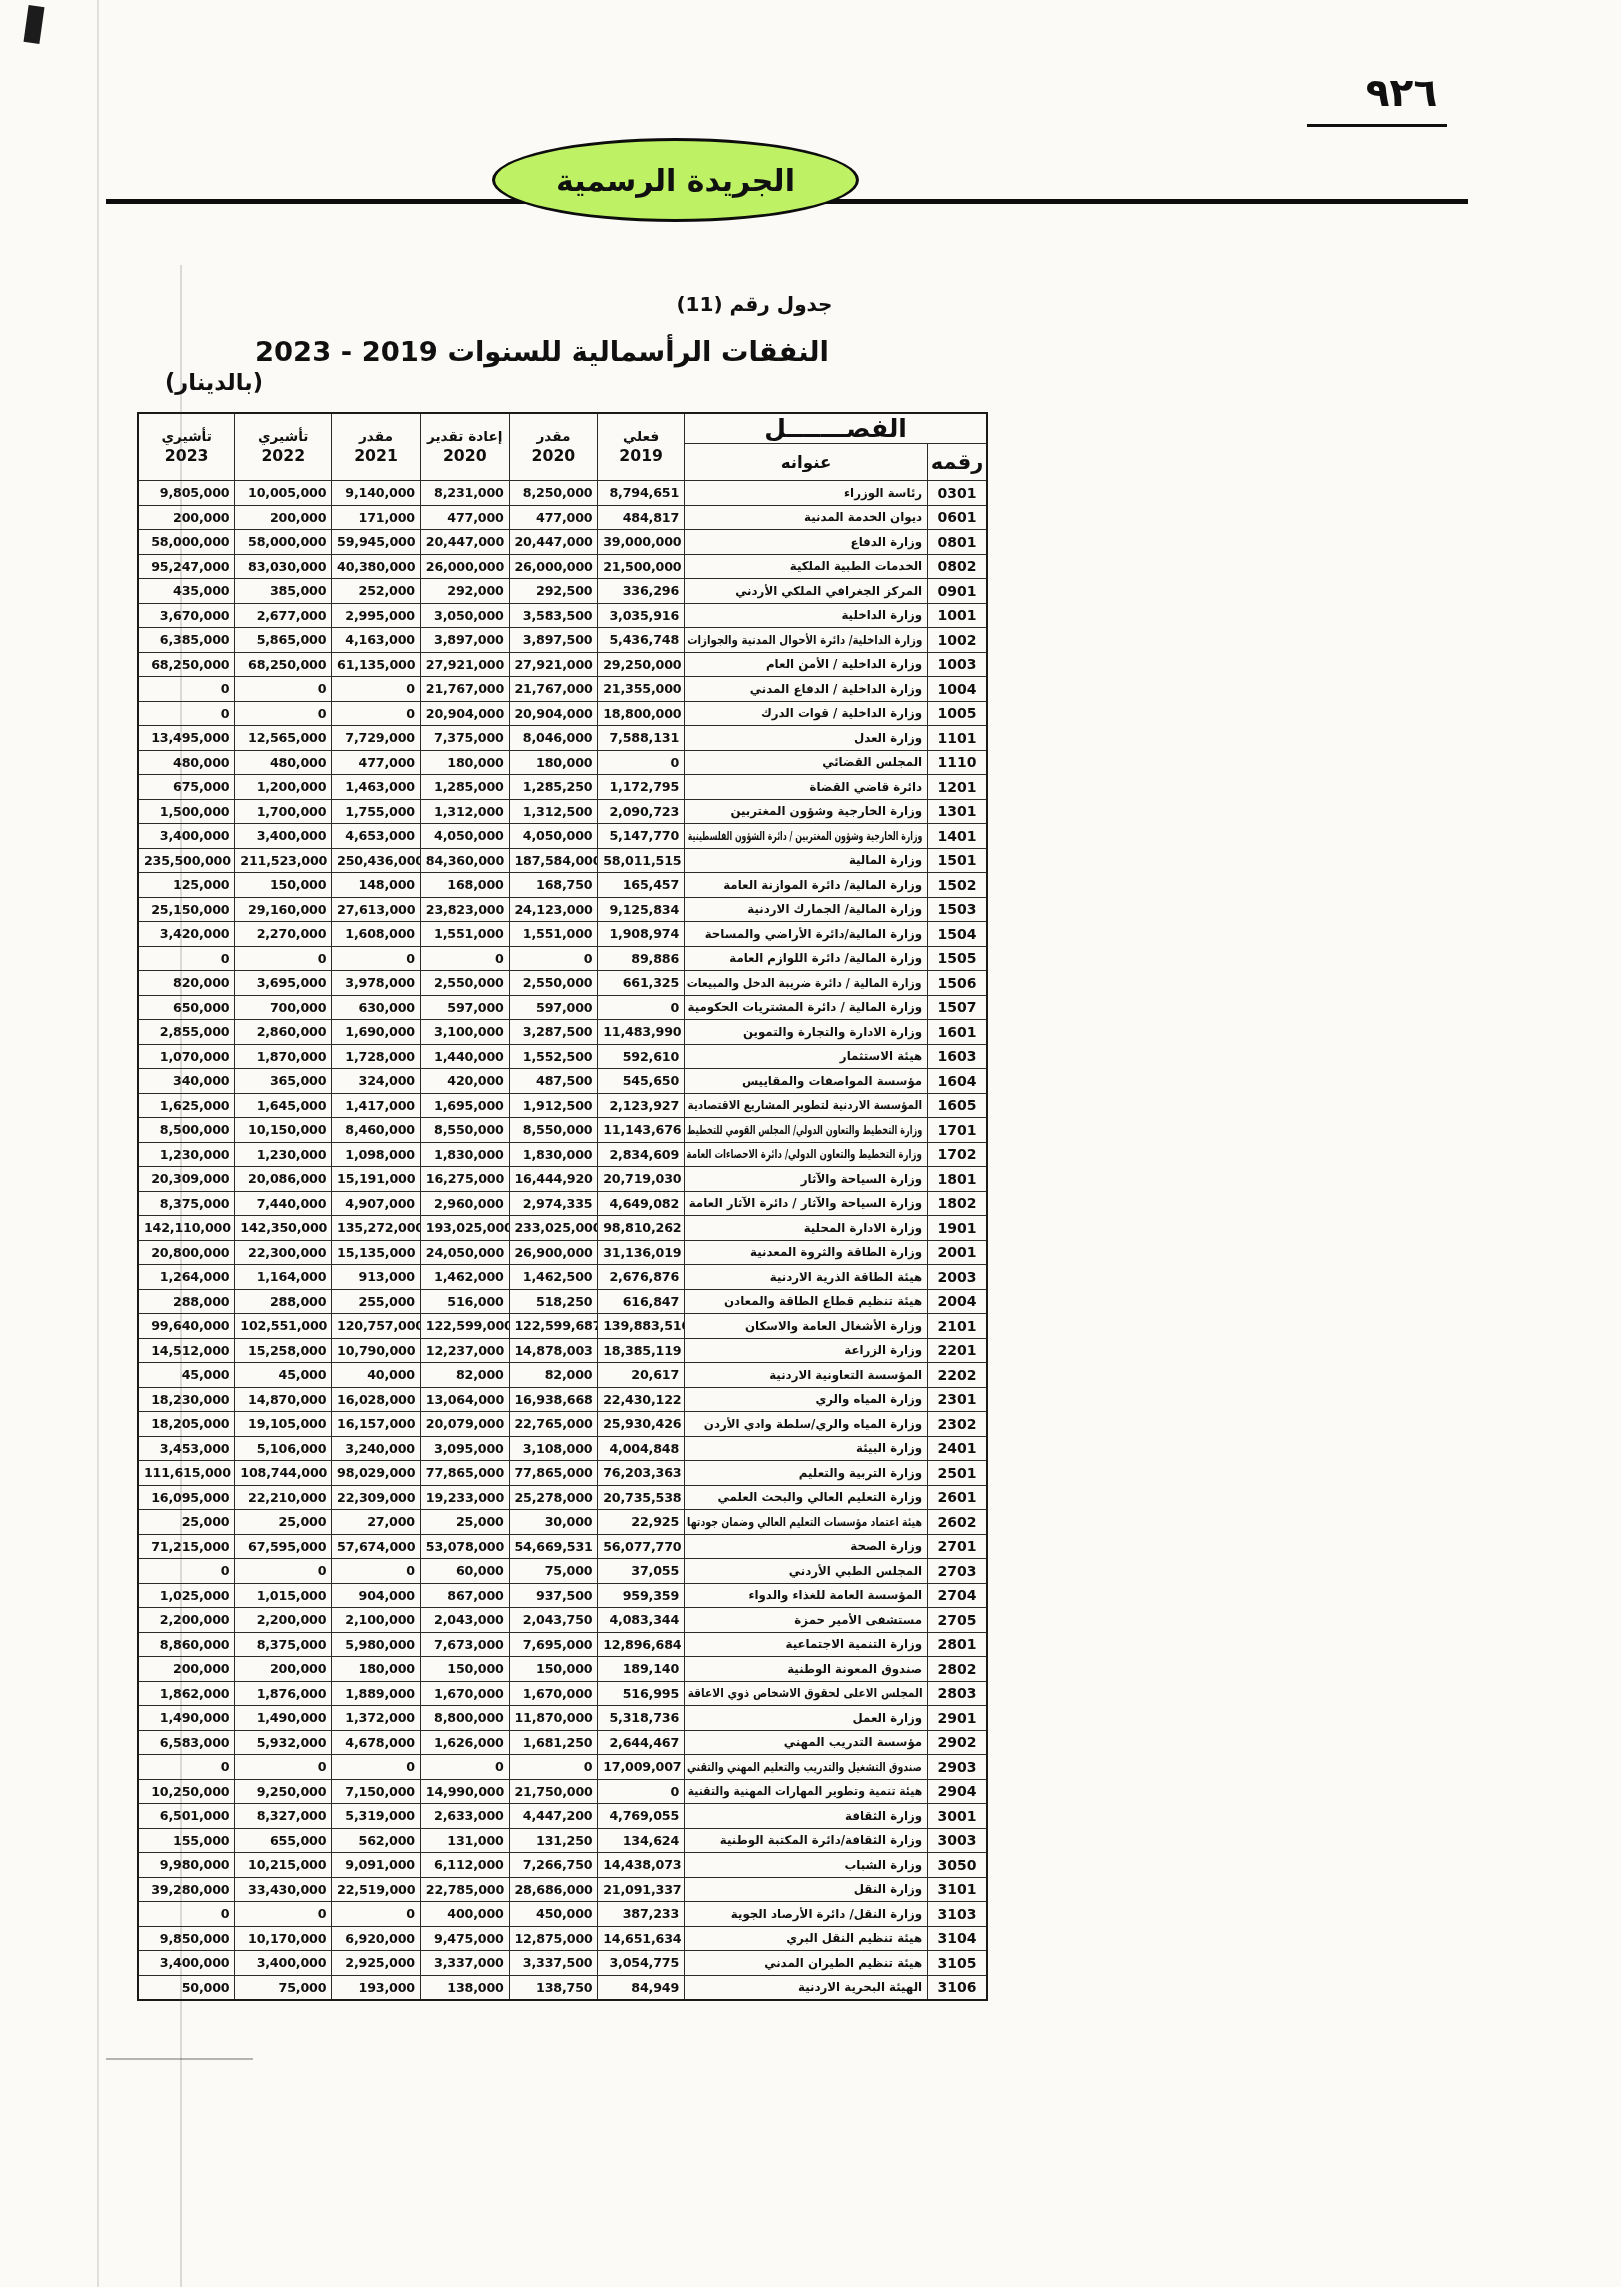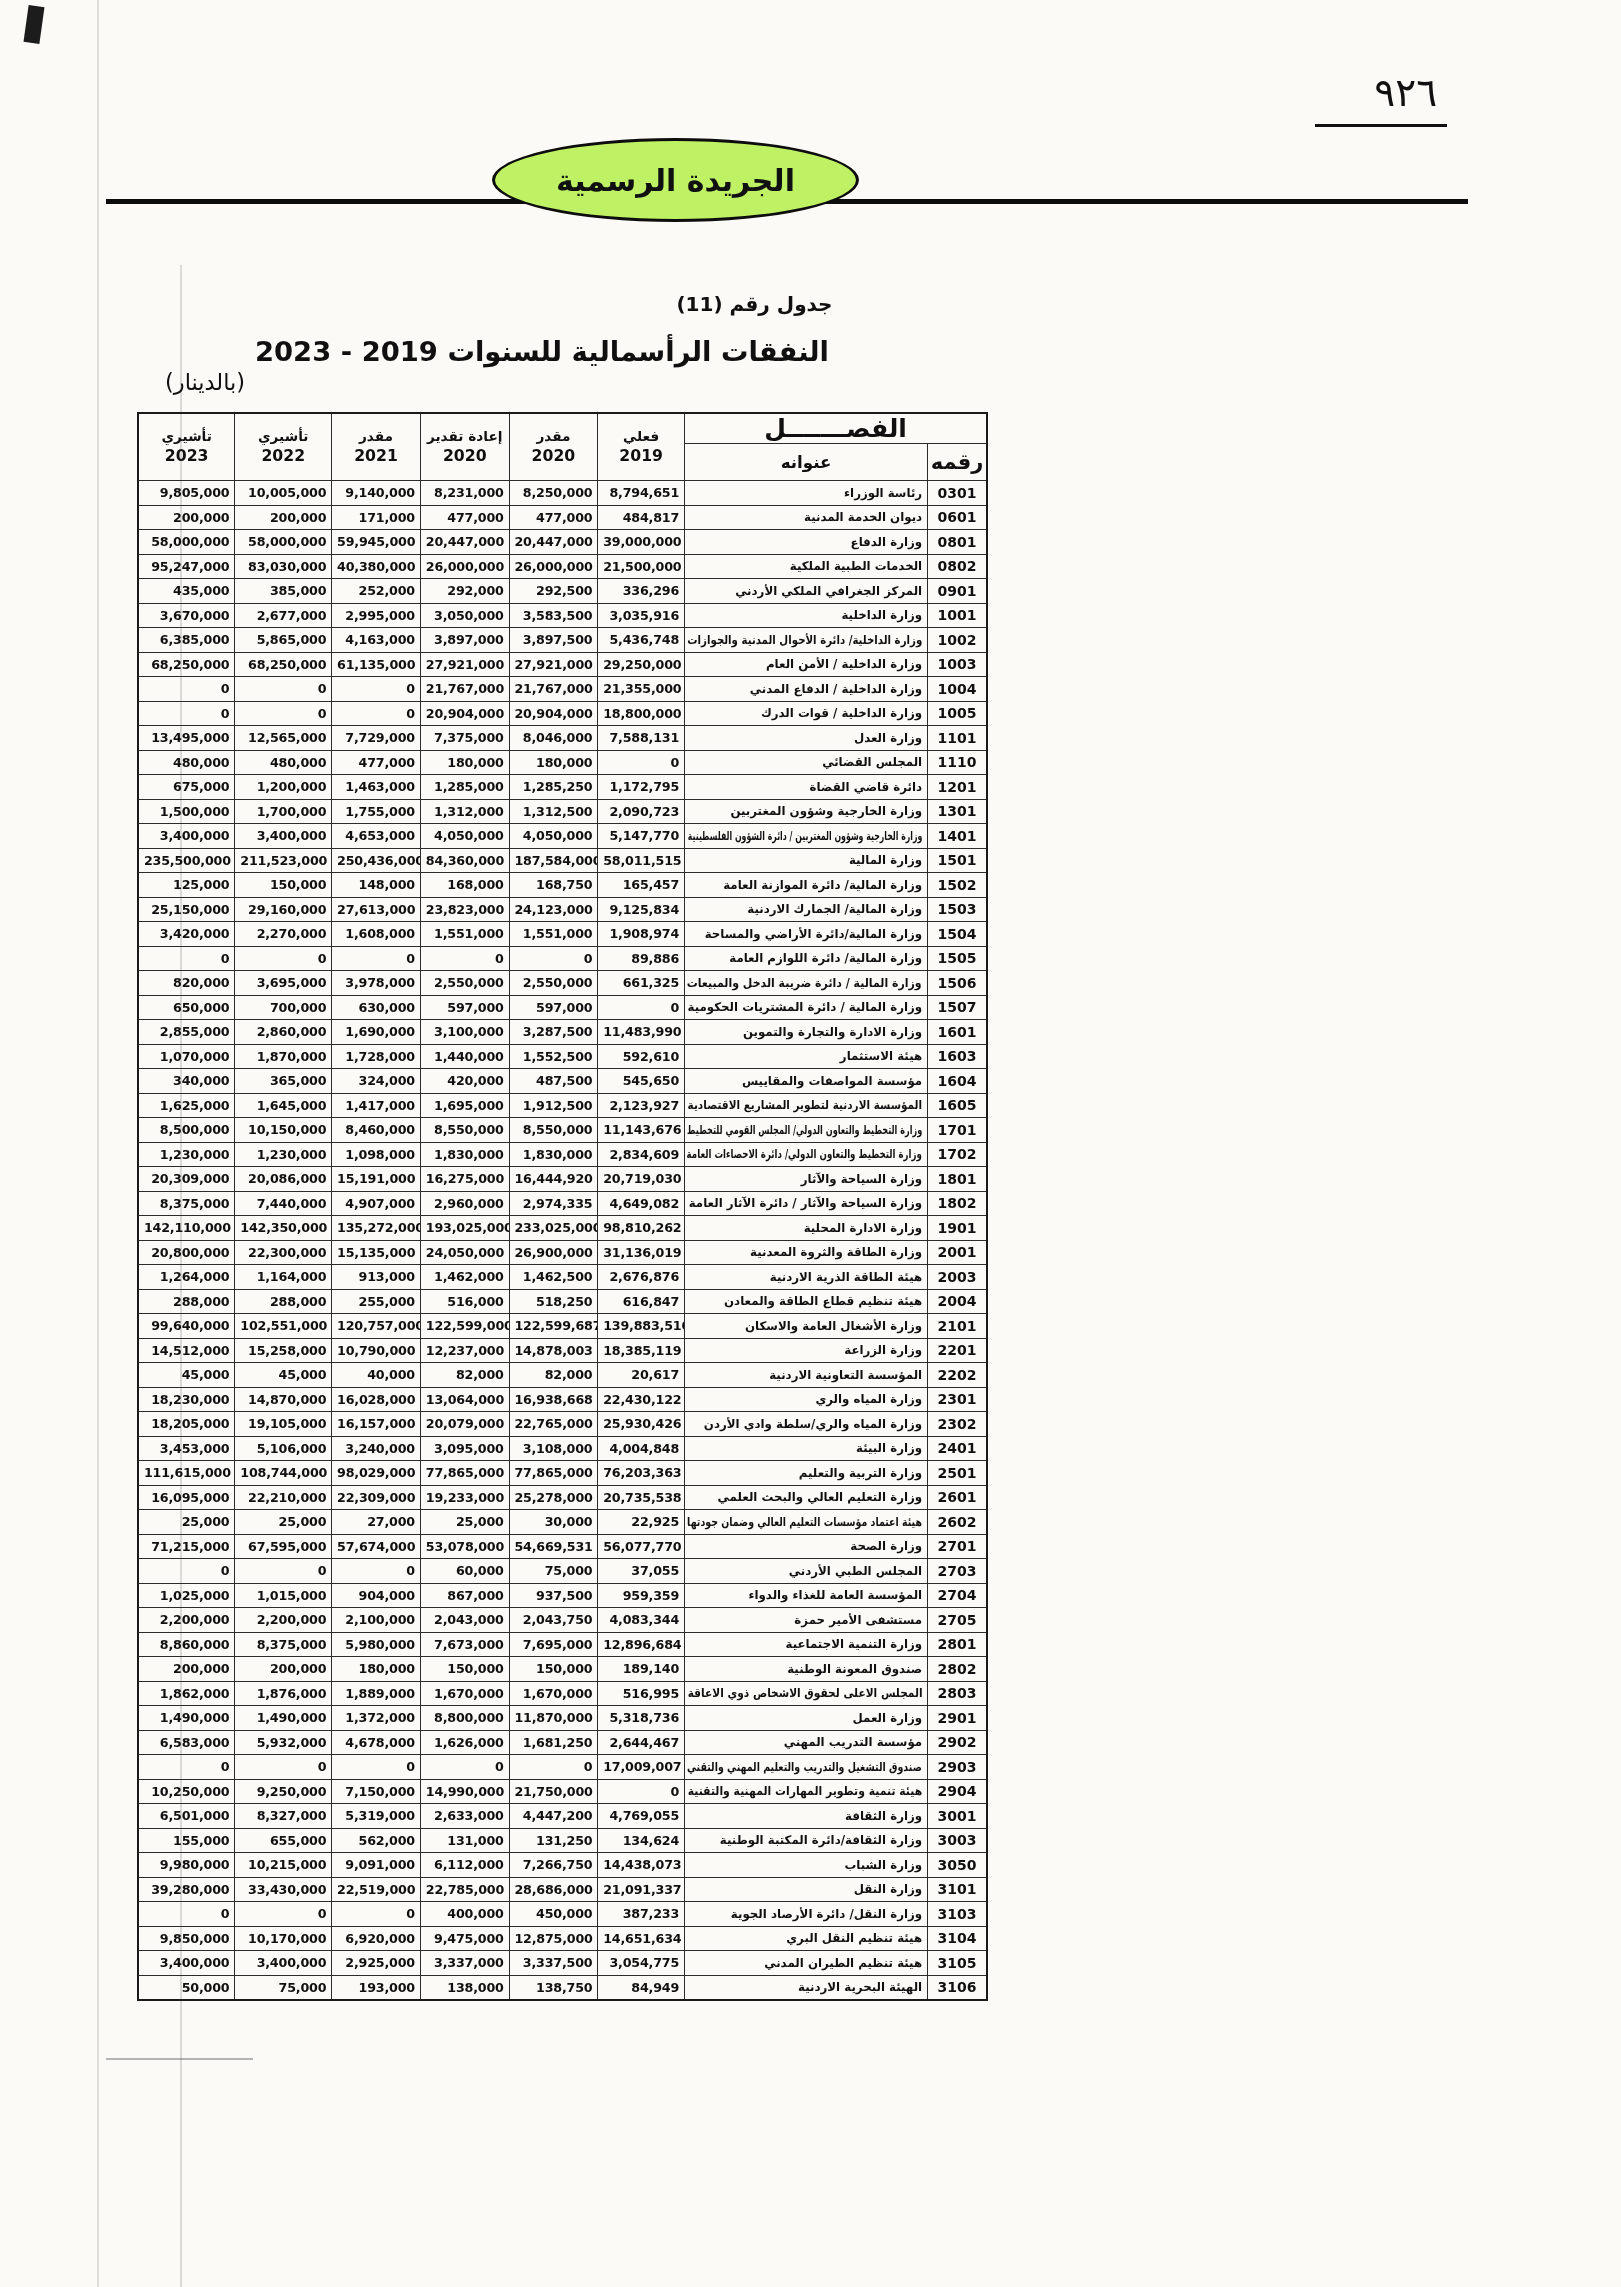--- a/index.html
+++ b/index.html
@@ -12,21 +12,21 @@
   }
   
   .artifact { position:absolute; pointer-events:none; z-index:5; }
   .artifact.v1 { left:97px; top:0; width:2px; height:2288px; background:rgba(50,50,50,.13); }
   .artifact.v2 { left:180px; top:265px; width:2px; height:2023px; background:rgba(50,50,50,.16); }
   .artifact.h1 { left:106px; top:2058px; width:147px; height:2px; background:rgba(20,20,20,.30); }
   .artifact.corner { left:25.5px; top:5.9px; width:15.7px; height:37px; background:#1c1c1c; transform:rotate(8deg); }
 
   .page-number {
     position:absolute; top:73px; right:174px;
-    font-size:39px; font-weight:400; line-height:1;
+    font-size:39px; font-weight:700; line-height:1;
     padding:0 9.8px 11.8px 59px; border-bottom:3.9px solid #101010;
   }
   .rule {
     position:absolute; top:199px; left:106px; width:1362px; height:4.9px;
     background:#0d0d0d;
   }
   .masthead-oval {
     position:absolute; top:138px; left:492px; width:367px; height:84px;
     background:#bef264; border:3.9px solid #0d0d0d; border-radius:50%;
     display:flex; align-items:center; justify-content:center;
@@ -35,21 +35,21 @@
   .doc-title {
     position:absolute; top:292px; left:294px; width:921px;
     text-align:center; font-size:20px; font-weight:700;
   }
   .doc-subtitle {
     position:absolute; top:336px; left:255px; width:941px;
     text-align:left; font-size:27.4px; font-weight:700;
   }
   .currency-note {
     position:absolute; top:369px; left:165px;
-    font-size:22.5px; font-weight:400;
+    font-size:22.5px; font-weight:700;
   }
 
   table.budget {
     position:absolute; top:412px; left:137px; width:851px;
     border-collapse:collapse; table-layout:fixed; direction:rtl;
     background:#fbfaf6;
   }
   table.budget th, table.budget td {
     border:1px solid #2b2b2b; font-weight:700; overflow:hidden;
   }

